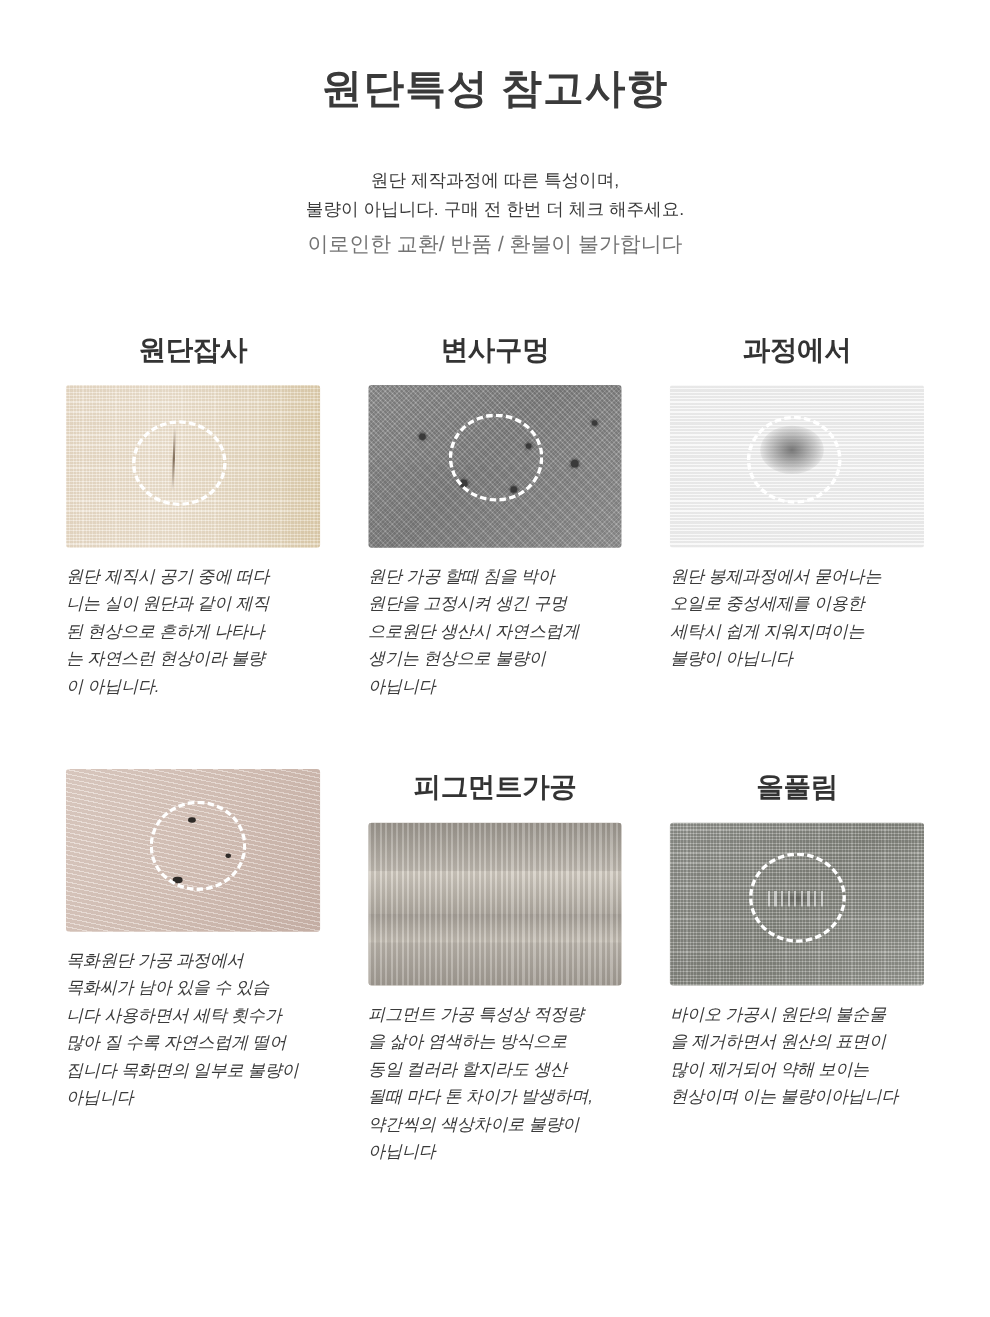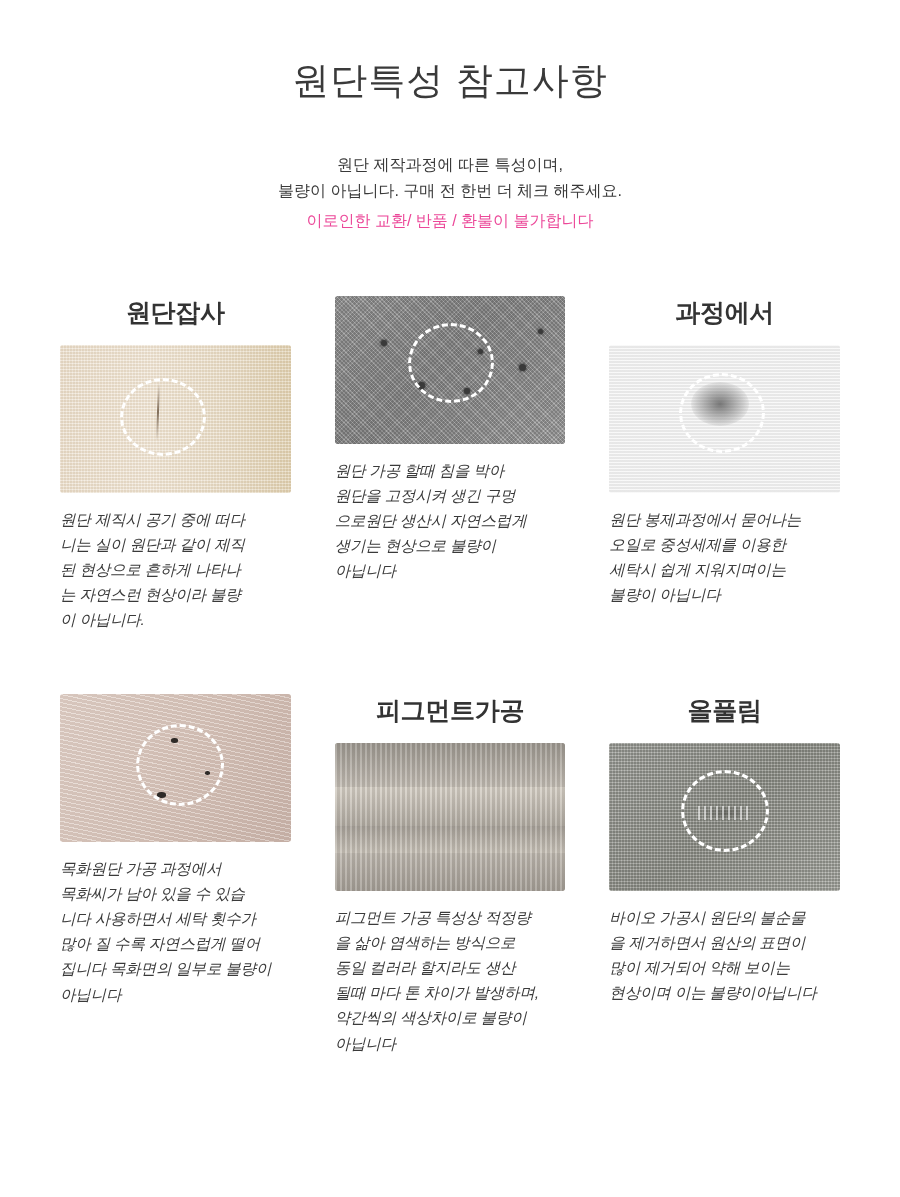--- a/index.html
+++ b/index.html
@@ -18,42 +18,42 @@
     position: relative;
     width: 900px;
     height: 1197px;
     box-sizing: border-box;
   }
 
   
   .page-title {
     text-align: center;
     font-size: 37px;
-    font-weight: normal;
+    font-weight: bold;
     letter-spacing: 1px;
     color: #3a3a3a;
     margin: 0;
     padding-top: 58px;
     line-height: 1.25;
   }
 
   .intro {
     text-align: center;
     margin-top: 48px;
     line-height: 1.62;
   }
   .intro-line {
     font-size: 16px;
     color: #3a3a3a;
     display: block;
   }
   .intro-warning {
     display: block;
-    font-size: 16px;
-    color: #ec4899;
+    font-size: 19px;
+    color: #737373;
     margin-top: 4px;
   }
 
   
   .grid {
     margin: 0 auto;
     padding: 0 44px;
     box-sizing: border-box;
     width: 868px;
     display: grid;
@@ -225,20 +225,21 @@
         <div class="circle-marker" style="left:26%;top:22%;width:86px;height:78px;"></div>
       </div>
       <p class="caption">원단 제직시 공기 중에 떠다
 니는 실이 원단과 같이 제직
 된 현상으로 흔하게 나타나
 는 자연스런 현상이라 불량
 이 아닙니다.</p>
     </div>
 
     <div class="card">
+      <h2 class="card-title">변사구멍</h2>
       <div class="photo ph-2">
         <div class="weave"></div>
         <div class="dot" style="left:20%;top:30%;width:6px;height:6px;"></div>
         <div class="dot" style="left:36%;top:58%;width:7px;height:7px;"></div>
         <div class="dot" style="left:56%;top:62%;width:6px;height:6px;"></div>
         <div class="dot" style="left:62%;top:36%;width:5px;height:5px;"></div>
         <div class="dot" style="left:80%;top:46%;width:7px;height:7px;"></div>
         <div class="dot" style="left:88%;top:22%;width:5px;height:5px;"></div>
         <div class="circle-marker" style="left:32%;top:18%;width:86px;height:80px;"></div>
       </div>

